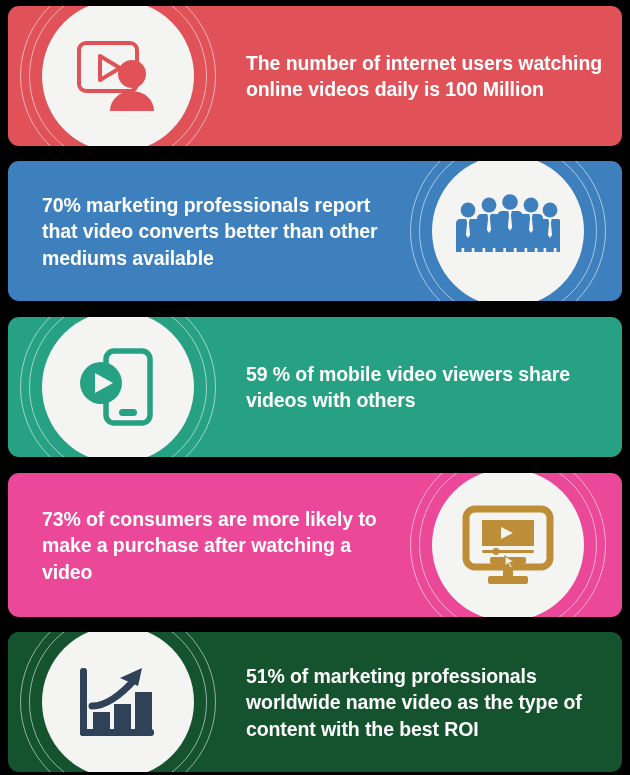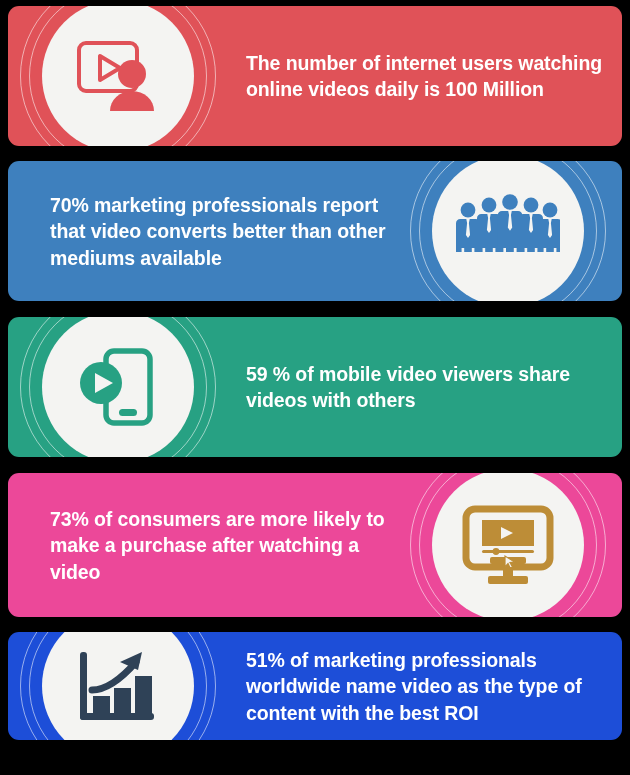--- a/index.html
+++ b/index.html
@@ -62,21 +62,21 @@
     font-weight:bold;
     line-height:1.35;
     letter-spacing:-0.1px;
     font-stretch:condensed;
   }
 
   
   .icon-left  .badge     { left:10px; }
   .icon-left  .stat-text { left:226px; right:10px;margin-left:12px; }
   .icon-right .badge     { right:14px; }
-  .icon-right .stat-text { left:34px; right:222px;margin-left:8px; }
+  .icon-right .stat-text { left:34px; right:222px; }
 </style>
 </head>
 <body>
 
 <div id="infographic">
 
   <div class="card icon-left" id="card-0" style="top: 6px; height: 140px; background: rgb(224, 82, 88);">
     <div class="card-inner">
       <div class="badge">
         <div class="ring outer"></div>
@@ -169,21 +169,21 @@
             <path d="M43 51 L43 62 L46 58.6 L48.4 63.4 L50.6 62.2 L48 57.6 L52.6 57 Z" fill="#F4F4F2" stroke="#BD8D37" stroke-width="1.2"></path>
             <rect x="41" y="62" width="10" height="9" fill="#BD8D37"></rect>
             <rect x="26" y="71" width="40" height="8" rx="2" fill="#BD8D37"></rect>
           </svg>
         </div>
       </div>
       <div class="stat-text">73% of consumers are more likely to make a purchase after watching a video</div>
     </div>
   </div>
 
-  <div class="card icon-left" id="card-4" style="top: 632px; height: 108px; background: #1d4ed8;">
+  <div class="card icon-left" id="card-4" style="top: 632px; height: 140px; background: #14532d;">
     <div class="card-inner">
       <div class="badge">
         <div class="ring outer"></div>
         <div class="ring mid"></div>
         <div class="disc">
           <svg width="84" height="80" viewBox="0 0 84 80">
             <g fill="#2F4257">
               <rect x="4" y="6" width="7" height="68" rx="3"></rect>
               <rect x="4" y="67" width="74" height="7" rx="3"></rect>
               <rect x="17" y="50" width="17" height="19"></rect>

